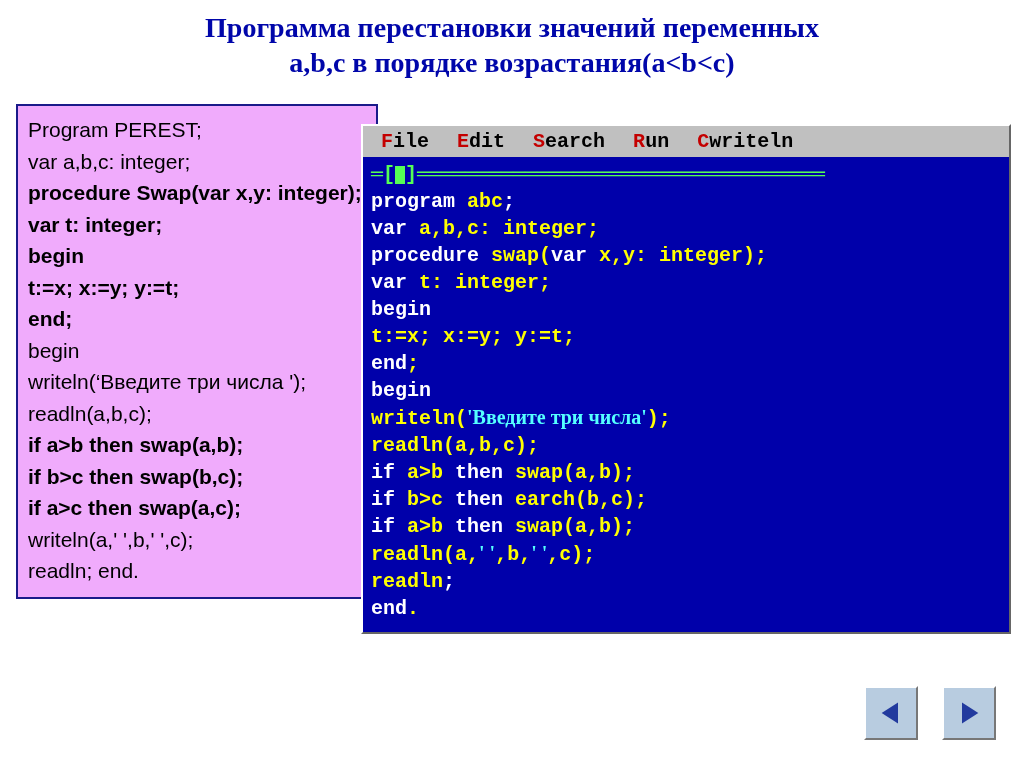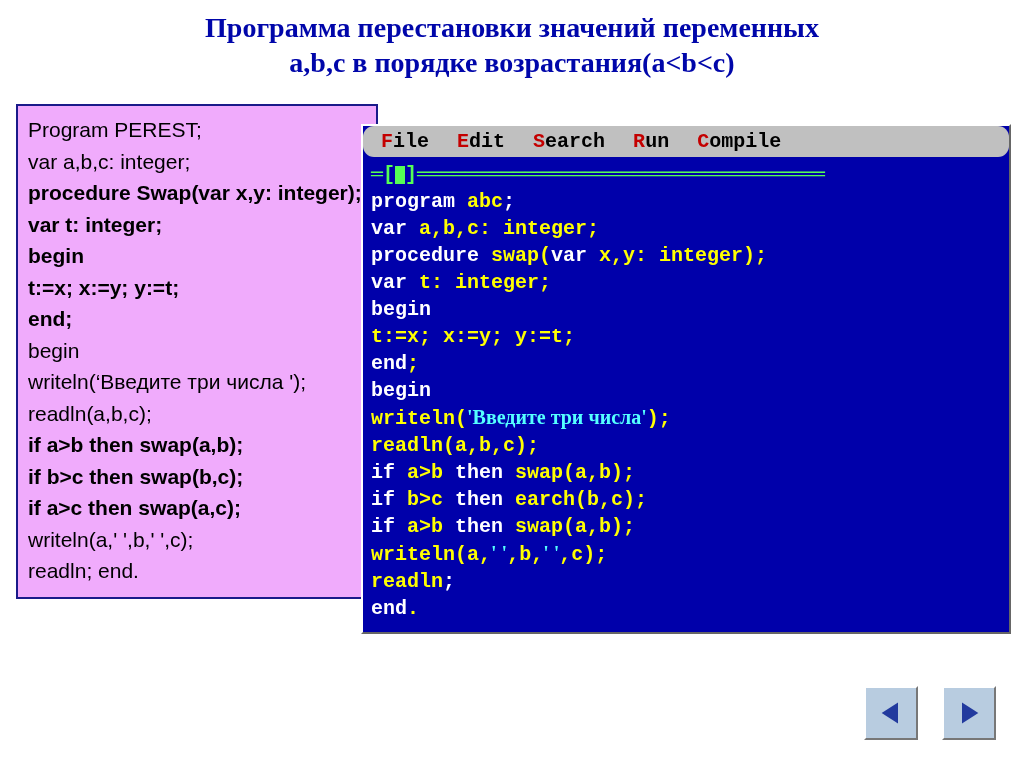--- a/index.html
+++ b/index.html
@@ -50,21 +50,20 @@
     font-family: "Courier New", monospace;
     font-weight: bold;
     font-size: 20px;
   }
   .menubar {
     background: #c0c0c0;
     padding: 4px 6px;
     display: flex;
     gap: 28px;
     color: #000;
-    border-radius: 11px;
   }
   .menubar .item span.hot { color: #c40000; }
   .editor {
     padding: 4px 8px 10px;
     color: #ffff00;
     line-height: 1.35;
   }
   .editor .c-white { color: #ffffff; }
   .editor .c-cyan { color: #55ffff; font-family: Liberation Serif, serif; }
   .editor .bar { color: #55ff55; }
@@ -121,38 +120,38 @@
       <div>writeln(a,' ',b,' ',c);</div>
       <div>readln;  end.</div>
     </div>
 
   <div class="ide">
     <div class="menubar">
       <span class="item">&nbsp;<span class="hot">F</span><span>ile</span></span>
       <span class="item"><span class="hot">E</span><span>dit</span></span>
       <span class="item"><span class="hot">S</span><span>earch</span></span>
       <span class="item"><span class="hot">R</span><span>un</span></span>
-      <span class="item"><span class="hot">C</span><span>ompile</span></span>
+      <span class="item"><span class="hot">C</span><span>writeln</span></span>
     </div>
     <div class="editor">
       <div><span class="bar">═[</span><span class="cursor"></span><span class="bar">]══════════════════════════════════</span></div>
       <div><span class="c-white">program</span><span> abc</span><span class="c-white">;</span></div>
       <div><span class="c-white">var</span><span> a,b,c: integer;</span></div>
       <div><span class="c-white">procedure</span><span> swap</span><span>(</span><span class="c-white">var</span><span> x,y: integer);</span></div>
       <div><span class="c-white">var</span><span> t: integer;</span></div>
       <div class="c-white">begin</div>
       <div>t:=x; x:=y; y:=t;</div>
       <div><span class="c-white">end</span><span>;</span></div>
       <div class="c-white">begin</div>
       <div><span>writeln(</span><span class="c-cyan">'Введите три числа'</span><span>);</span></div>
       <div>readln(a,b,c);</div>
       <div><span class="c-white">if</span><span> a&gt;b </span><span class="c-white">then</span><span> swap(a,b);</span></div>
       <div><span class="c-white">if</span><span> b&gt;c </span><span class="c-white">then</span><span> earch(b,c);</span></div>
       <div><span class="c-white">if</span><span> a&gt;b </span><span class="c-white">then</span><span> swap(a,b);</span></div>
-      <div><span>writeln(a,</span><span class="c-cyan">' '</span><span>,b,</span><span class="c-cyan">' '</span><span>,c);</span></div>
+      <div><span>readln(a,</span><span class="c-cyan">' '</span><span>,b,</span><span class="c-cyan">' '</span><span>,c);</span></div>
       <div><span>readln</span><span class="c-white">;</span></div>
       <div><span class="c-white">end</span><span>.</span></div>
     </div>
   </div>
 </div>
 
 <div class="nav">
   <div class="nav-btn">
     <svg viewBox="0 0 24 24">
         <path d="M18 3 L18 21 L4 12 Z" fill="#223a9e"></path>

